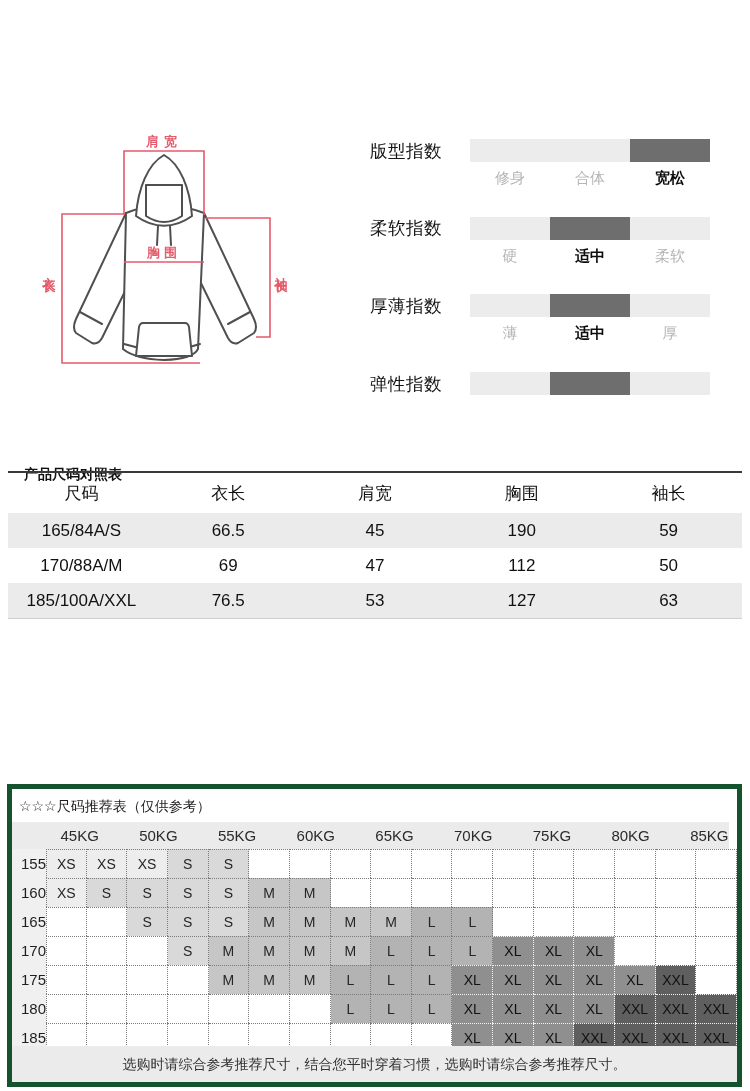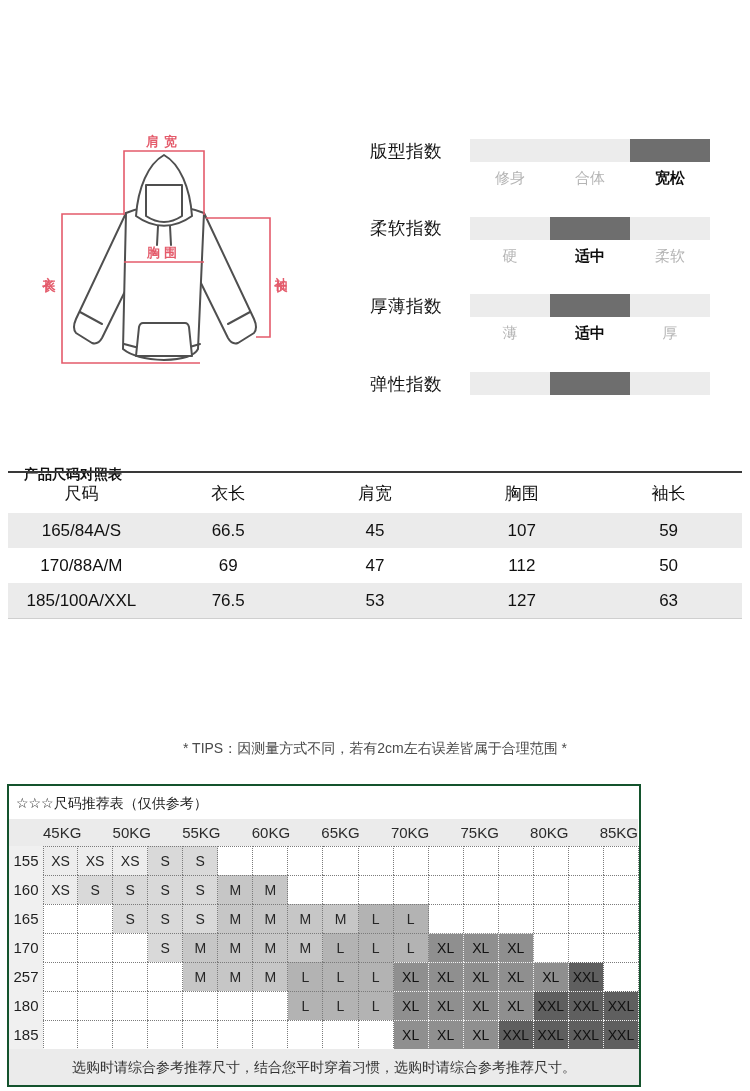--- a/index.html
+++ b/index.html
@@ -28,29 +28,29 @@
   
   .size-heading{position:absolute;left:24px;top:442px;font-size:14px;font-weight:bold;color:#111;margin-top:24px;}
   .size-table{position:absolute;left:8px;top:471px;width:734px;border-collapse:collapse;
               table-layout:fixed;border-top:2px solid #393939;}
   .size-table th{height:38px;font-weight:normal;font-size:17px;color:#111;text-align:center;}
   .size-table td{height:33px;text-align:center;font-size:17px;color:#111;}
   .size-table tbody tr:nth-child(odd){background:#ebebeb;}
   .size-table tbody tr:last-child{border-bottom:1px solid #cfcfcf;margin-top:6px;}
   .tips{position:absolute;top:740px;left:0;width:100%;text-align:center;font-size:14px;color:#4a4a4a;}
   
-  .rec-box{position:absolute;left:7px;top:784px;width:634px;height:303px;border:2px solid #14532d;
+  .rec-box{position:absolute;left:7px;top:784px;width:735px;height:303px;border:5px solid #14532d;
            box-sizing:border-box;background:#fff;}
   .rec-heading{position:absolute;top:9px;left:7px;font-size:14px;color:#1f1f1f;}
-  .weight-row{position:absolute;top:33px;left:0;right:1px;height:27px;background:#ebebeb;
-              display:grid;grid-template-columns:34px repeat(17,1fr);align-items:center;}
+  .weight-row{position:absolute;top:33px;left:0;right:8px;height:27px;background:#ebebeb;
+              display:grid;grid-template-columns:34px repeat(17,1fr);align-items:center;padding-left:14px;}
   .w-label{text-align:center;font-size:15px;color:#2b2b2b;white-space:nowrap;}
   .rec-grid{position:absolute;top:60px;left:0;right:0;}
   .g-row{display:grid;grid-template-columns:34px repeat(17,1fr);height:29px;}
-  .g-label{background:#f0f0f0;text-align:center;line-height:29px;font-size:15px;color:#1f1f1f;}
+  .g-label{background:#f0f0f0;text-align:right;line-height:29px;font-size:15px;color:#1f1f1f;}
   .g-cell{text-align:center;line-height:28px;font-size:14px;color:#262626;box-sizing:border-box;
           border-top:1px dotted #7b7b7b;border-right:1px dotted #7b7b7b;}
   .g-cell.first{border-left:1px dotted #7b7b7b;}
   .g-row:last-child .g-cell{border-bottom:1px dotted #7b7b7b;}
   .g-cell.dark{border-color:#f2f2f2;color:#111;}
   .rec-note{position:absolute;bottom:0;left:0;right:0;height:36px;background:#ebebeb;
             text-align:center;line-height:36px;font-size:14px;color:#333;}
 </style>
 </head>
 <body>
@@ -141,41 +141,40 @@
           <th>肩宽</th>
           <th>胸围</th>
           <th>袖长</th>
         </tr>
     </thead>
     <tbody>
         <tr>
           <td>165/84A/S</td>
           <td>66.5</td>
           <td>45</td>
-          <td>107</td>
+          <td>190</td>
           <td>59</td>
         </tr>
         <tr>
           <td>170/88A/M</td>
           <td>69</td>
           <td>47</td>
           <td>112</td>
           <td>50</td>
         </tr>
         <tr>
           <td>185/100A/XXL</td>
           <td>76.5</td>
           <td>53</td>
           <td>127</td>
           <td>63</td>
         </tr>
       </tbody>
   </table>
 
-  <div class="tips">* TIPS：因测量方式不同，若有2cm左右误差皆属于合理范围 *</div>
 
   <div class="rec-box">
     <div class="rec-heading">☆☆☆尺码推荐表（仅供参考）</div>
     <div class="weight-row">
         <span class="w-spacer"></span>
         <span class="w-label">45KG</span>
         <span class="w-label"></span>
         <span class="w-label">50KG</span>
         <span class="w-label"></span>
         <span class="w-label">55KG</span>
@@ -267,21 +266,21 @@
           <div class="g-cell" style="background: rgb(179, 179, 179);">L</div>
           <div class="g-cell" style="background: rgb(179, 179, 179);">L</div>
           <div class="g-cell dark" style="background: rgb(143, 143, 143);">XL</div>
           <div class="g-cell dark" style="background: rgb(143, 143, 143);">XL</div>
           <div class="g-cell dark" style="background: rgb(143, 143, 143);">XL</div>
           <div class="g-cell"></div>
           <div class="g-cell"></div>
           <div class="g-cell"></div>
         </div>
         <div class="g-row">
-          <div class="g-label">257</div>
+          <div class="g-label">175</div>
           <div class="g-cell first"></div>
           <div class="g-cell"></div>
           <div class="g-cell"></div>
           <div class="g-cell"></div>
           <div class="g-cell" style="background: rgb(198, 198, 198);">M</div>
           <div class="g-cell" style="background: rgb(198, 198, 198);">M</div>
           <div class="g-cell" style="background: rgb(198, 198, 198);">M</div>
           <div class="g-cell" style="background: rgb(179, 179, 179);">L</div>
           <div class="g-cell" style="background: rgb(179, 179, 179);">L</div>
           <div class="g-cell" style="background: rgb(179, 179, 179);">L</div>

